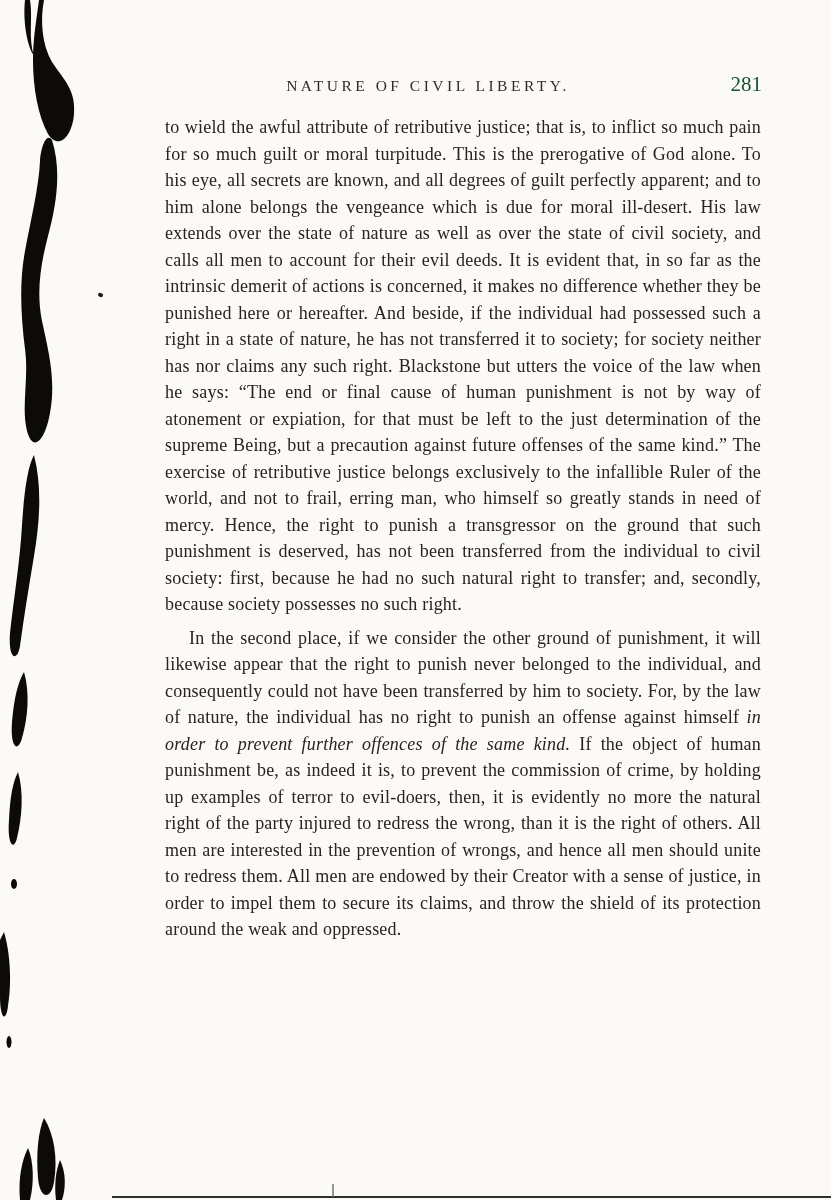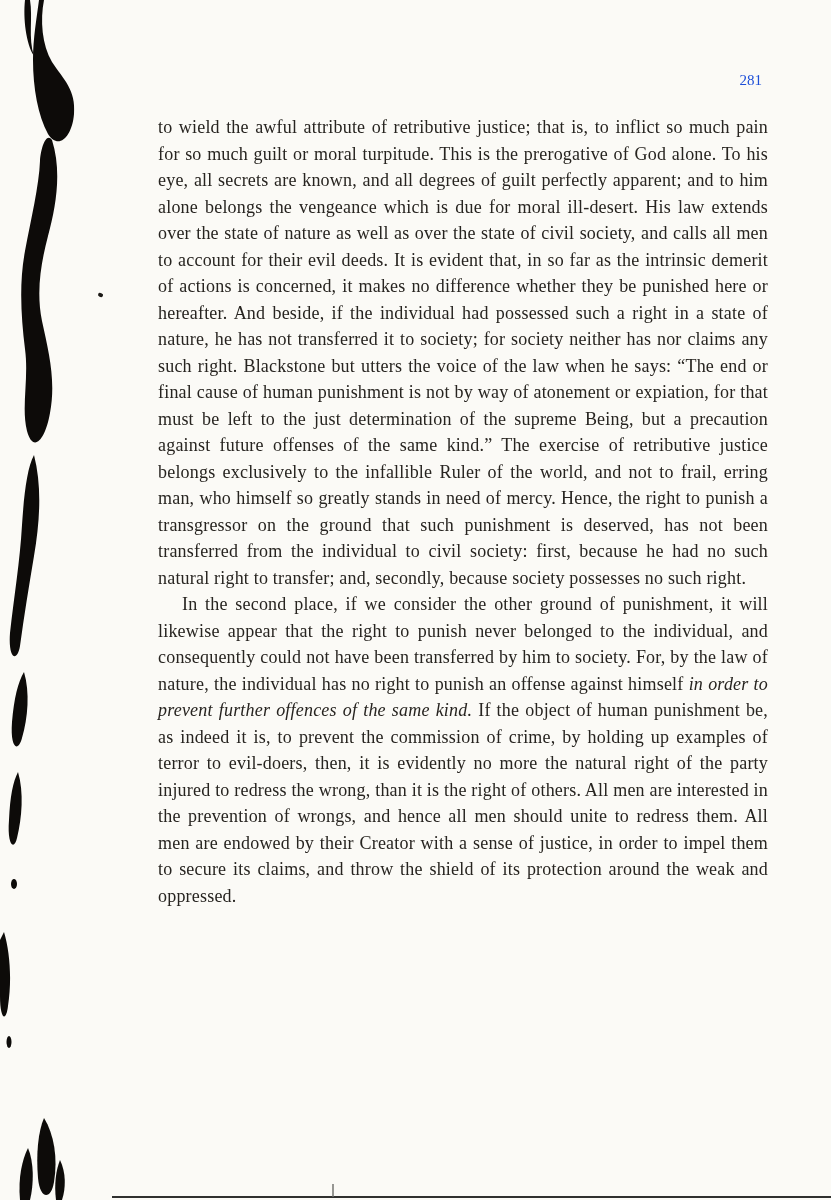--- a/index.html
+++ b/index.html
@@ -34,32 +34,32 @@
     text-align:center;
     font-size:15.5px;
     letter-spacing:3.5px;
     color:#2e2b26;
     top:5px;
     white-space:nowrap;
   }
   .pagenum{
     position:absolute;
     right:6px;top:0;
-    font-size:15px;
-    color:#1d4ed8;
+    font-size:21px;
+    color:#14532d;
     margin-left:42px;
   }
   .body-text{
     font-size:18px;
     line-height:26.5px;
     text-align:justify;
     color:#272420;
     letter-spacing:0.2px;
   }
-  .para{margin:0;}
+  .para{margin:7px;}
   .para.indent{text-indent:24px;}
   .italic{font-style:italic;}
   .speck{
     position:absolute;
     left:98px;top:293px;
     width:5px;height:4px;
     background:#1c1a17;
     border-radius:50% 40% 55% 50%;
     transform:rotate(25deg);
   }
@@ -104,20 +104,21 @@
       <path d="M28,1148 C34,1162 34,1184 30,1200 L20,1200 C18,1178 22,1160 28,1148 Z"></path>
       <path d="M60,1160 C66,1172 66,1188 62,1200 L56,1200 C54,1184 56,1170 60,1160 Z"></path>
     </g>
   </svg>
 
   <div class="speck"></div>
 
   <div class="content">
 
     <div class="header">
+      <span class="running-title">NATURE OF CIVIL LIBERTY.</span>
       <span class="pagenum">281</span>
     </div>
 
     <div class="body-text">
       <p class="para"><span>to wield the awful attribute of retributive justice; that is, to inflict so much pain for so much guilt or moral turpitude. This is the prerogative of God alone. To his eye, all secrets are known, and all degrees of guilt perfectly apparent; and to him alone belongs the vengeance which is due for moral ill-desert. His law extends over the state of nature as well as over the state of civil society, and calls all men to account for their evil deeds. It is evident that, in so far as the intrinsic demerit of actions is concerned, it makes no difference whether they be punished here or hereafter. And beside, if the individual had possessed such a right in a state of nature, he has not transferred it to society; for society neither has nor claims any such right. Blackstone but utters the voice of the law when he says: “The end or final cause of human punishment is not by way of atonement or expiation, for that must be left to the just determination of the supreme Being, but a precaution against future offenses of the same kind.” The exercise of retributive justice belongs exclusively to the infallible Ruler of the world, and not to frail, erring man, who himself so greatly stands in need of mercy. Hence, the right to punish a transgressor on the ground that such punishment is deserved, has not been transferred from the individual to civil society: first, because he had no such natural right to transfer; and, secondly, because society possesses no such right.</span></p>
       <p class="para indent"><span>In the second place, if we consider the other ground of punishment, it will likewise appear that the right to punish never belonged to the individual, and consequently could not have been transferred by him to society. For, by the law of nature, the individual has no right to punish an offense against himself </span><span class="italic">in order to prevent further offences of the same kind.</span><span> If the object of human punishment be, as indeed it is, to prevent the commission of crime, by holding up examples of terror to evil-doers, then, it is evidently no more the natural right of the party injured to redress the wrong, than it is the right of others. All men are interested in the prevention of wrongs, and hence all men should unite to redress them. All men are endowed by their Creator with a sense of justice, in order to impel them to secure its claims, and throw the shield of its protection around the weak and oppressed.</span></p>
     </div>
 
   </div>
 

